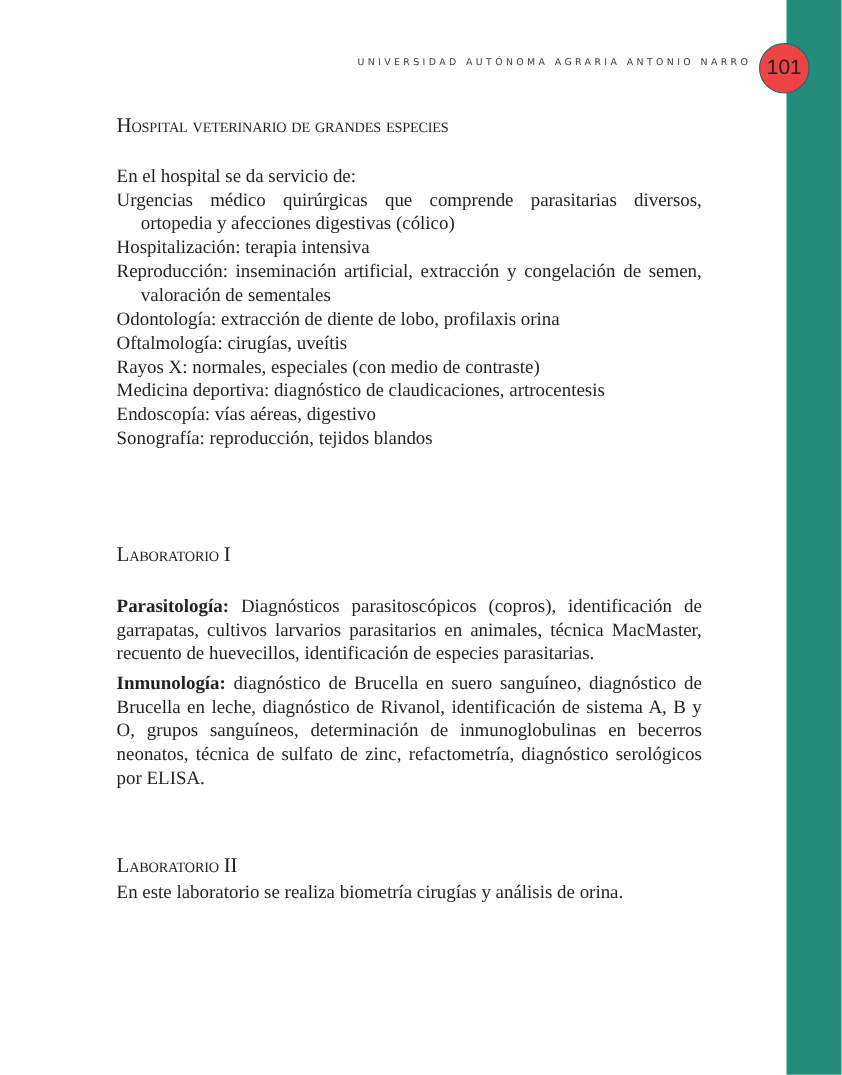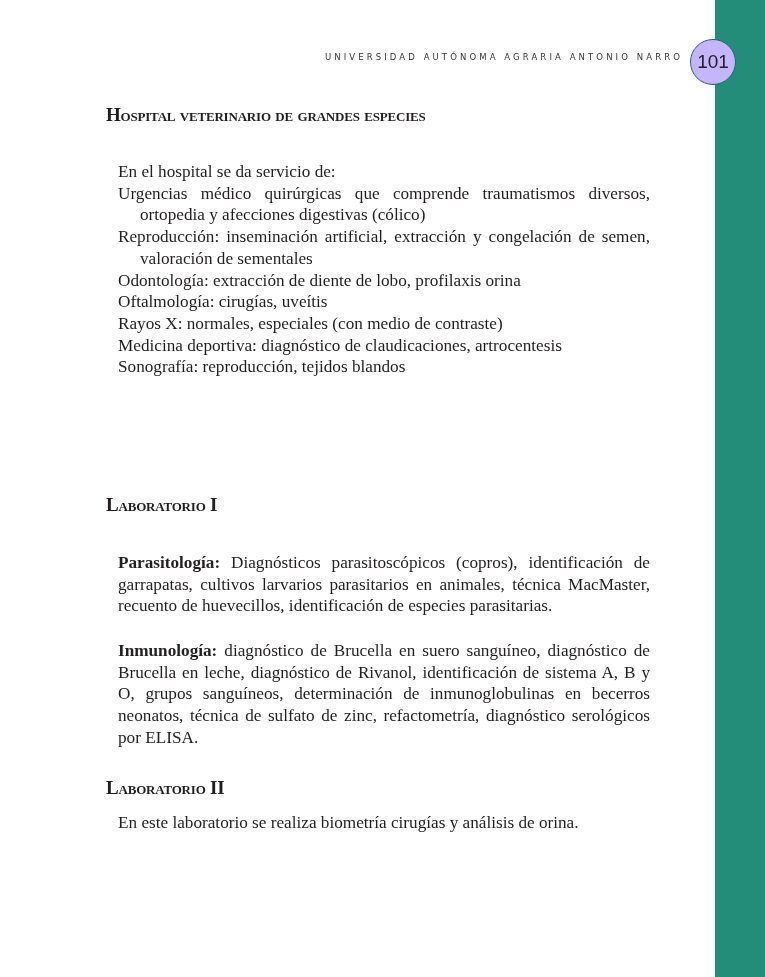--- a/index.html
+++ b/index.html
@@ -14,61 +14,63 @@
       background: #238d79;
     }
     .running-head {
       position: absolute; top: 52px; right: 82px;
       font-family: "DejaVu Sans", "Liberation Sans", sans-serif;
       font-size: 8.5px; letter-spacing: 3.1px; color: #3a3a3a;
       white-space: nowrap;
     }
     .page-num {
       position: absolute; left: 690px; top: 39px; width: 46px; height: 46px;
-      border: 1.5px solid #2b5f78; border-radius: 50%; background: #c4b5fd;
+      border: 1.5px solid #2b5f78; border-radius: 50%; background: #ef4444;
       display: flex; align-items: center; justify-content: center;
       font-family: "Liberation Sans", "DejaVu Sans", sans-serif;
       font-size: 19px; color: #222; box-sizing: border-box;
     }
     .content {
       position: absolute; left: 106px; top: 0; width: 532px;
       font-size: 17.2px; line-height: 21.7px;
     }
     .heading {
       position: absolute; left: 0; margin: 0;
-      font-weight: bold; font-size: 19px; font-variant: small-caps;
+      font-weight: normal; font-size: 19px; font-variant: small-caps;
       letter-spacing: -0.2px; color: #231f20;
     }
-    .para { position: absolute; left: 0; width: 532px; margin: 12px; }
+    .para { position: absolute; left: 0; width: 532px; margin: 0; }
     .list-line { display: block; padding-left: 22px; text-indent: -22px; }
     .justify { text-align: justify; text-align-last: left; }
     b { font-weight: bold; }
   </style>
 </head>
 <body>
 
 <div class="side-band"></div>
 <div class="running-head">UNIVERSIDAD AUTÓNOMA AGRARIA ANTONIO NARRO</div>
 <div class="page-num">101</div>
 
 <div class="content">
   <h2 class="heading" style="top:104px">Hospital veterinario de grandes especies</h2>
 
   <div class="para" style="top:149px">
     <span class="list-line">En el hospital se da servicio de:</span>
-    <span class="list-line justify">Urgencias médico quirúrgicas que comprende traumatismos diversos, ortopedia y afecciones digestivas (cólico)</span>
+    <span class="list-line justify">Urgencias médico quirúrgicas que comprende parasitarias diversos, ortopedia y afecciones digestivas (cólico)</span>
+    <span class="list-line">Hospitalización: terapia intensiva</span>
     <span class="list-line justify">Reproducción: inseminación artificial, extracción y congelación de semen, valoración de sementales</span>
     <span class="list-line">Odontología: extracción de diente de lobo, profilaxis orina</span>
     <span class="list-line">Oftalmología: cirugías, uveítis</span>
     <span class="list-line">Rayos X: normales, especiales (con medio de contraste)</span>
     <span class="list-line">Medicina deportiva: diagnóstico de claudicaciones, artrocentesis</span>
+    <span class="list-line">Endoscopía: vías aéreas, digestivo</span>
     <span class="list-line">Sonografía: reproducción, tejidos blandos</span>
   </div>
 
   <h2 class="heading" style="top:494px">Laboratorio I</h2>
 
   <p class="para justify" style="top:540px"><b>Parasitología:</b><span> Diagnósticos parasitoscópicos (copros), identificación de garrapatas, cultivos larvarios parasitarios en animales, técnica MacMaster, recuento de huevecillos, identificación de especies parasitarias.</span></p>
 
-  <p class="para justify" style="top:628px"><b>Inmunología:</b><span> diagnóstico de Brucella en suero sanguíneo, diagnóstico de Brucella en leche, diagnóstico de Rivanol, identificación de sistema A, B y O, grupos sanguíneos, determinación de inmunoglobulinas en becerros neonatos, técnica de sulfato de zinc, refactometría, diagnóstico serológicos por ELISA.</span></p>
+  <p class="para justify" style="top:610px"><b>Inmunología:</b><span> diagnóstico de Brucella en suero sanguíneo, diagnóstico de Brucella en leche, diagnóstico de Rivanol, identificación de sistema A, B y O, grupos sanguíneos, determinación de inmunoglobulinas en becerros neonatos, técnica de sulfato de zinc, refactometría, diagnóstico serológicos por ELISA.</span></p>
 
   <h2 class="heading" style="top:777px">Laboratorio II</h2>
   <p class="para" style="top:800px">En este laboratorio se realiza biometría cirugías y análisis de orina.</p>
 </div>
 
 </body></html>

